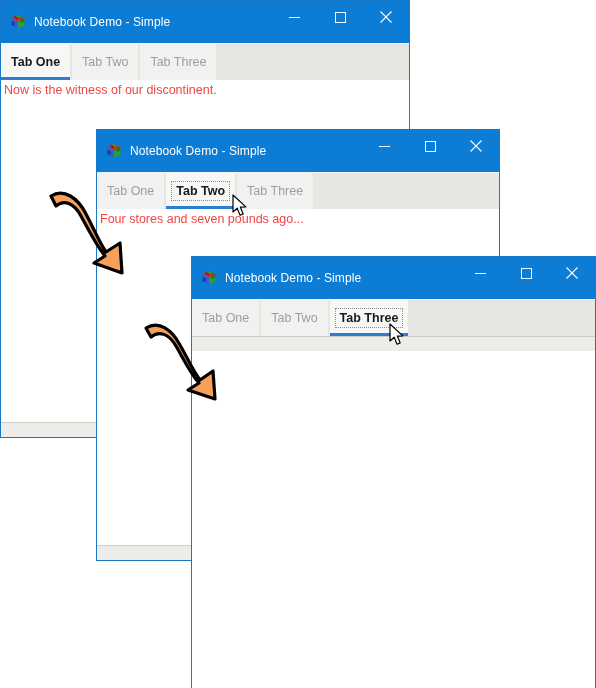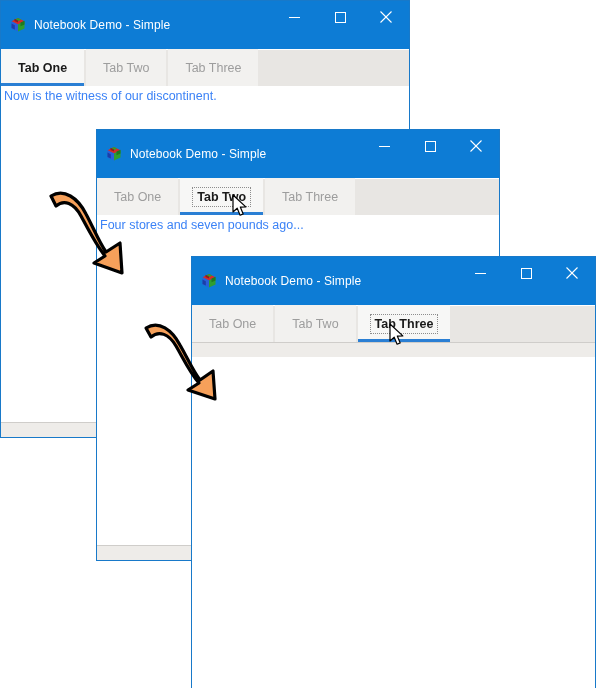--- a/index.html
+++ b/index.html
@@ -20,21 +20,21 @@
   .window {
     position: absolute;
     box-sizing: border-box;
     background: #ffffff;
     border: 1px solid #1879c9;
     display: flex;
     flex-direction: column;
   }
 
   .titlebar {
-    height: 48px;
+    height: 42px;
     min-height: 32px;
     background: #0d7cd5;
     display: flex;
     align-items: center;
     position: relative;
     box-sizing: border-box;
     text-align: center;
   }
 
   .win-icon {
@@ -94,21 +94,21 @@
     box-sizing: border-box;
     border-top: 1px solid #ffffff;
   }
 
   .tab {
     height: 37px;
     box-sizing: border-box;
     display: flex;
     align-items: center;
     justify-content: center;
-    padding: 0 17px;
+    padding: 0 10px;
     font-size: 12.5px;
     color: #9d9d9d;
     background: #f2f1ef;
     margin-right: 2px;
     position: relative;
     white-space: nowrap;
   }
   .tab.active {
     background: #f7f7f6;
     color: #1a1a1a;
@@ -130,21 +130,21 @@
   }
 
   .page-body {
     flex: 1 1 auto;
     background: #ffffff;
     padding: 3px 0 0 1px;
     position: relative;
   }
   .page-text {
     font-size: 12.5px;
-    color: #3b82f6;
+    color: #ef4444;
     padding-left: 2px;
     white-space: nowrap;
   }
 
   .statusstrip {
     height: 14px;
     min-height: 14px;
     background: #eeece9;
     border-top: 1px solid #cfcdca;
   }

